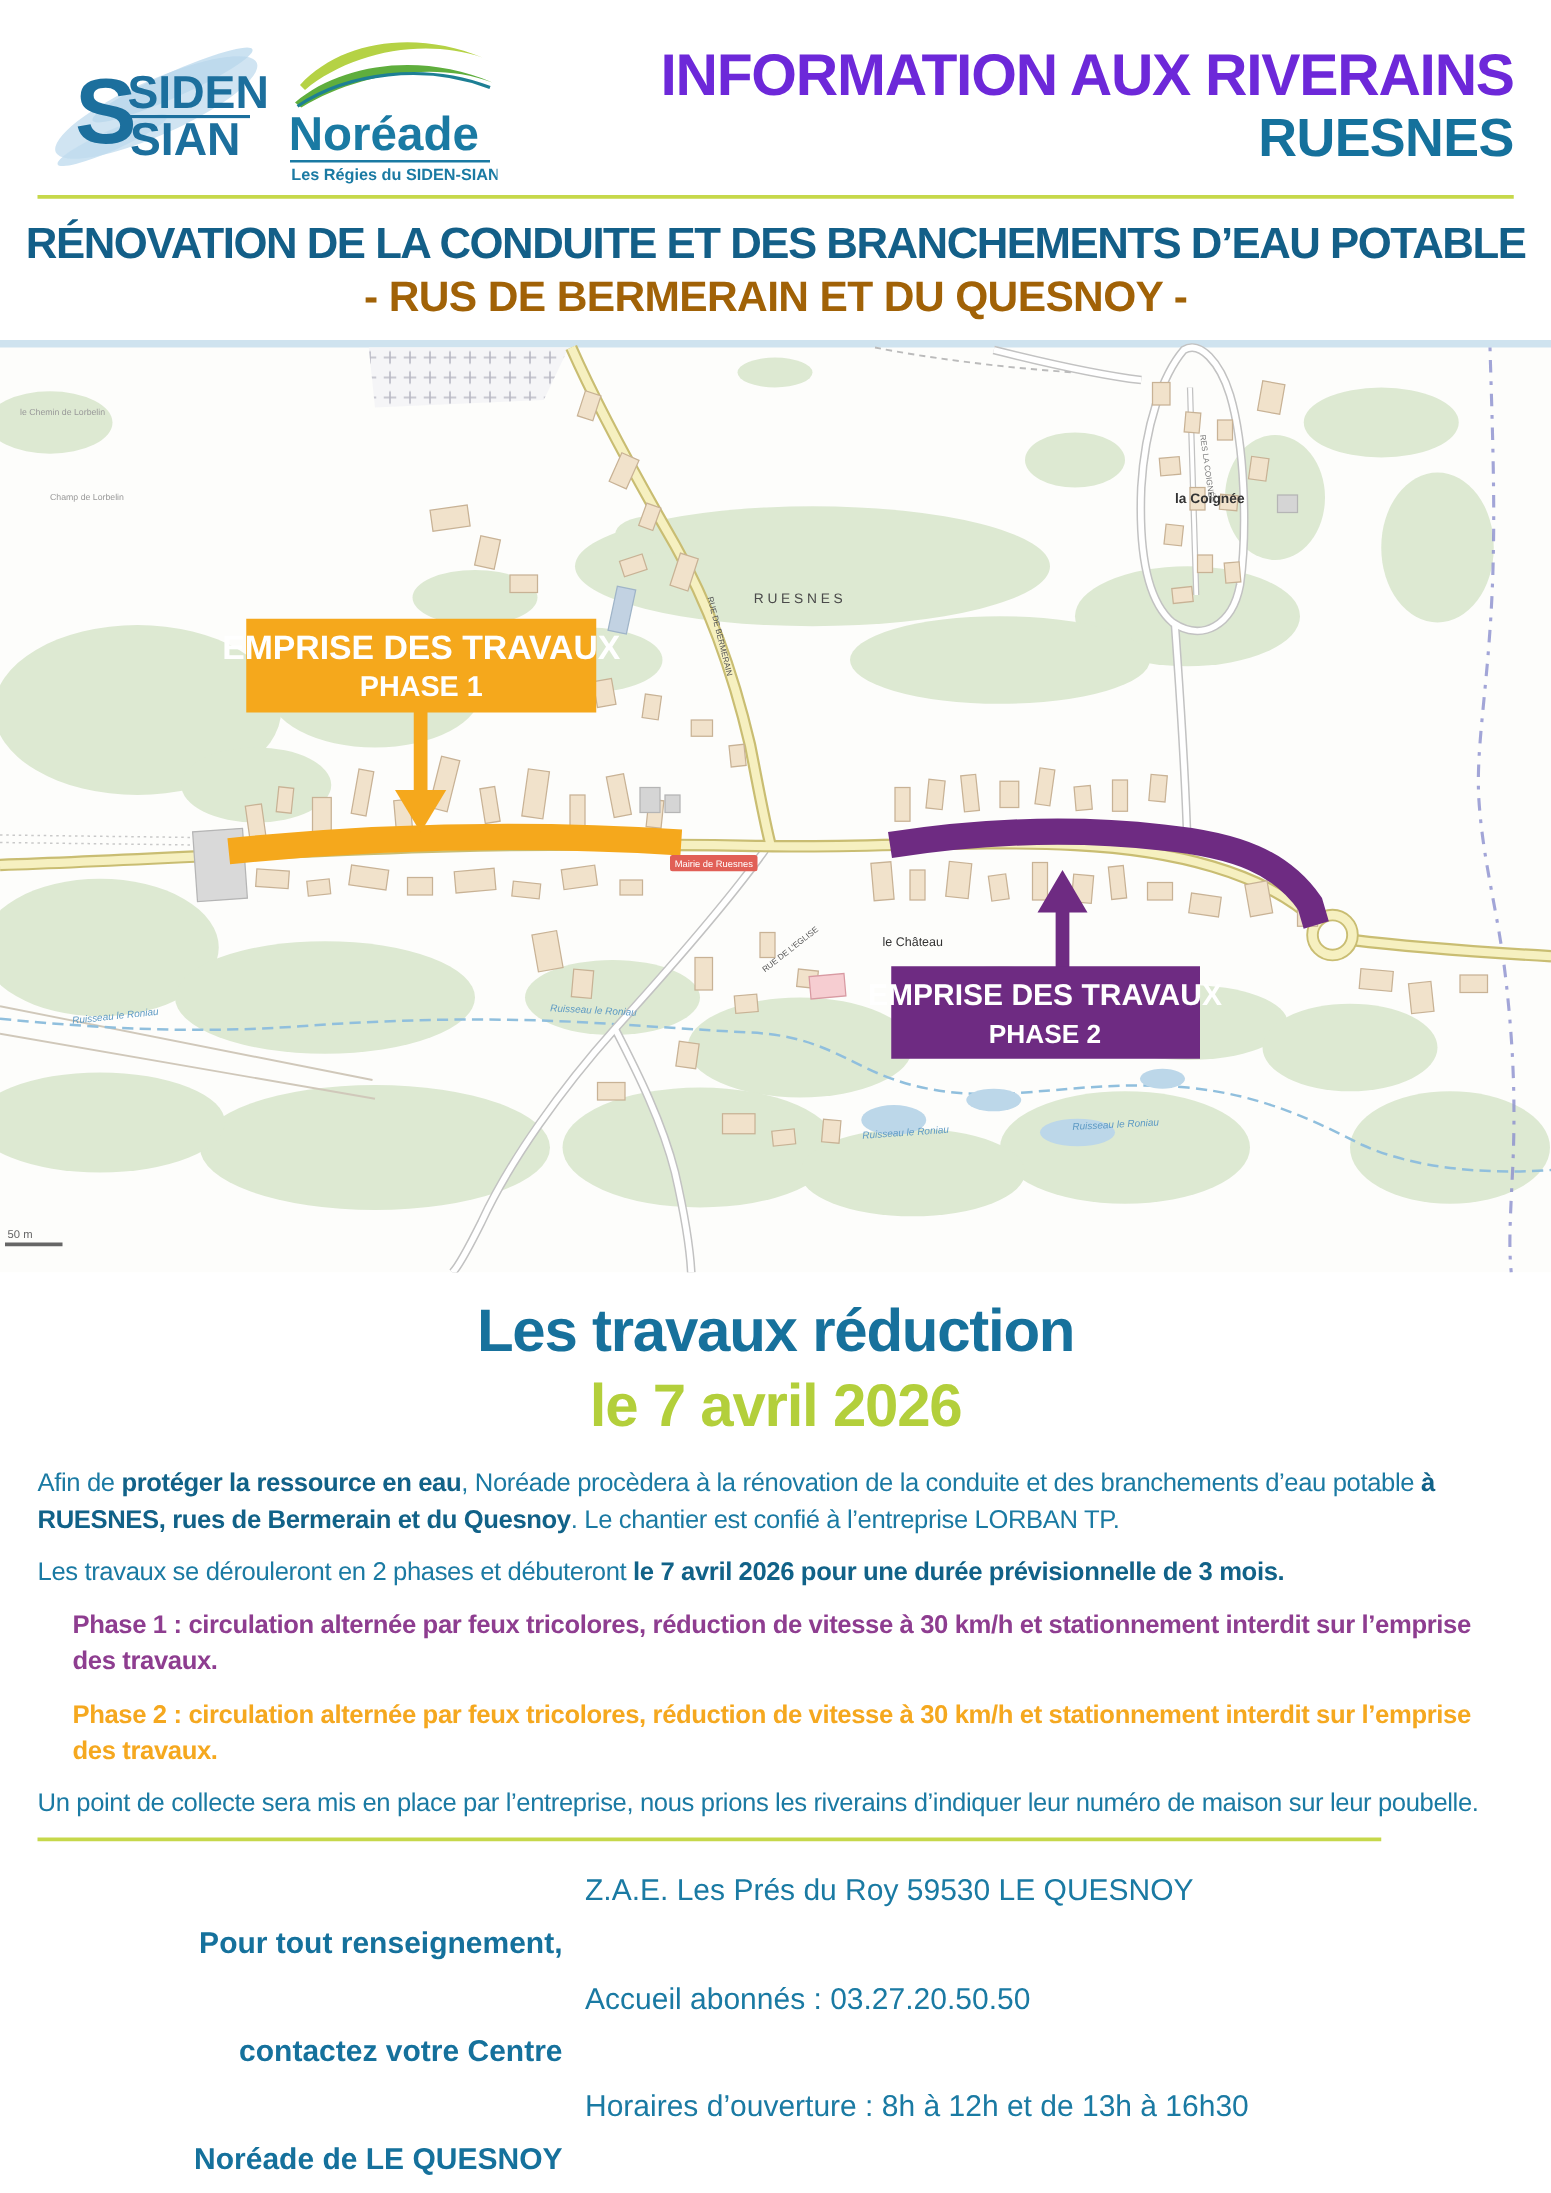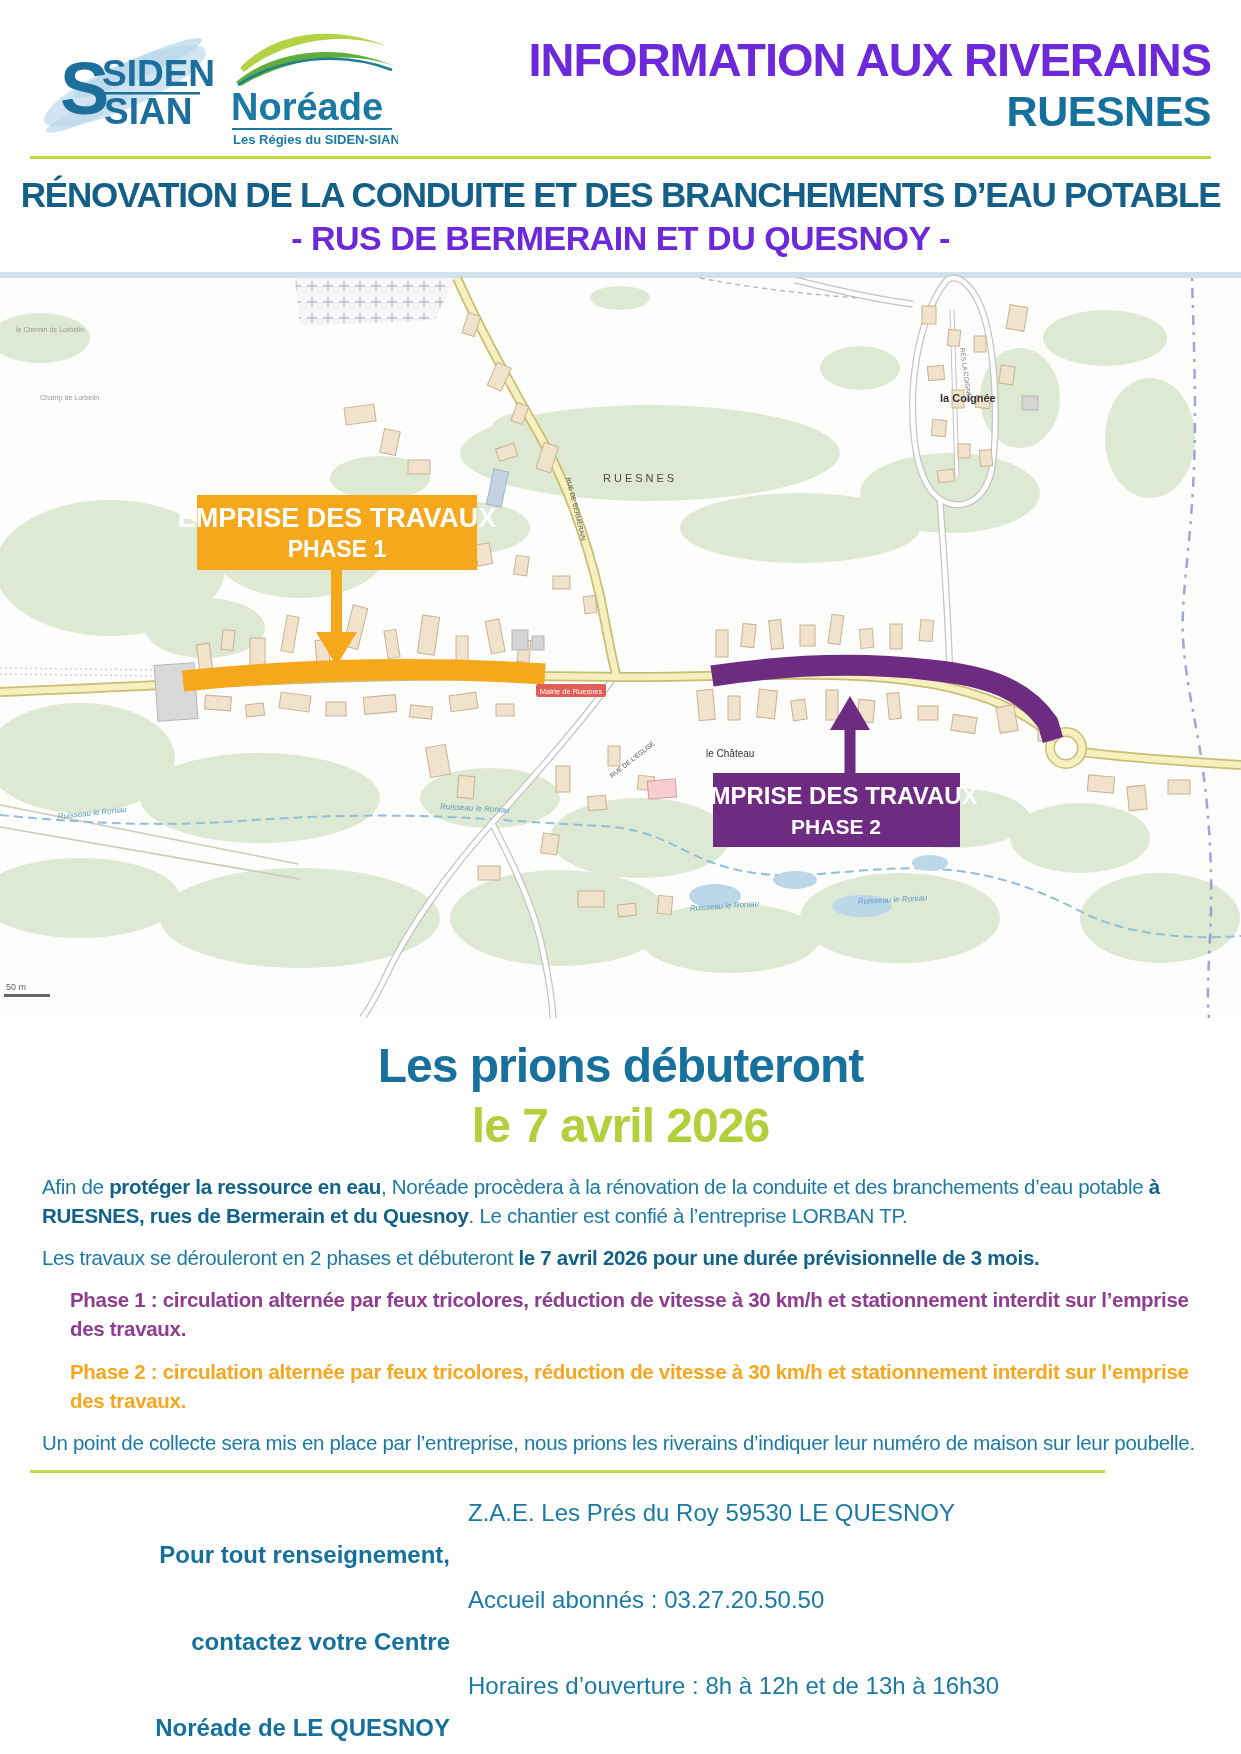--- a/index.html
+++ b/index.html
@@ -9,30 +9,30 @@
   .header{display:flex;align-items:flex-start;padding:16px 30px 0 30px;height:150px;box-sizing:border-box;}
   .logos{display:flex;align-items:flex-start;gap:8px;}
   .head-titles{margin-left:auto;text-align:right;margin-top:18px;line-height:1.12;}
   .head-line1{font-size:47px;font-weight:600;color:#6d28d9;letter-spacing:-1px;text-align:center;}
   .head-line2{font-size:43px;font-weight:800;color:#15719c;letter-spacing:-0.5px;}
   .rule{height:3px;background:#c6d84a;margin:6px 30px 0 30px;}
   
   .title-main{margin:16px 10px 0 10px;text-align:center;font-size:35px;font-weight:800;
               color:#135f88;letter-spacing:-1.2px;}
   .title-sub{margin:4px 10px 0 10px;text-align:center;font-size:34px;font-weight:800;
-             color:#6d28d9;letter-spacing:-0.5px;}
+             color:#a16207;letter-spacing:-0.5px;}
   
   .map-wrap{margin-top:14px;position:relative;width:1241px;height:746px;}
   
   .announce{text-align:center;margin:18px 0 14px 0;line-height:1.25;}
   .announce .l1{font-size:48px;font-weight:800;color:#17719c;letter-spacing:-1px;}
   .announce .l2{font-size:48px;font-weight:800;color:#b3cf3b;letter-spacing:-1px;}
   
   .bodytext{padding:2px 28px 0 30px;font-size:20.5px;line-height:1.42;letter-spacing:-0.3px;}
-  .bodytext p{margin:0 0 13px 12px;}
+  .bodytext p{margin:0 0 13px 0;}
   .bodytext b{color:#116288;}
   p.phase{padding-left:28px;font-weight:700;}
   p.phase1{color:#8e3d90;}
   p.phase2{color:#f5a81f;}
   
   .foot-rule{height:3px;background:#c6d84a;margin:10px 0 0 30px;width:1075px;}
   .footer{display:grid;grid-template-columns:420px 1fr;column-gap:18px;row-gap:16px;
           margin:26px 30px 0 30px;font-size:24px;line-height:1.2;}
   .footer .fl{font-weight:800;text-align:right;color:#15719c;margin-top:42px;}
   .footer .fr{color:#1a7aa3;}
@@ -312,21 +312,21 @@
         <g>
           <rect x="4" y="716" width="46" height="3" fill="#666666"></rect>
           <text x="6" y="712" font-size="9" fill="#666666">50 m</text>
         </g>
       </g>
     </g>
   </svg>
   </div>
 
   <div class="announce">
-    <div class="l1">Les prions débuteront</div>
+    <div class="l1">Les travaux réduction</div>
     <div class="l2">le 7 avril 2026</div>
   </div>
 
   <div class="bodytext">
     <p><span>Afin de </span><b>protéger la ressource en eau</b><span>, Noréade procèdera à la rénovation de la conduite et des branchements d’eau potable </span><b>à RUESNES, rues de Bermerain et du Quesnoy</b><span>. Le chantier est confié à l’entreprise LORBAN TP.</span></p>
     <p><span>Les travaux se dérouleront en 2 phases et débuteront </span><b>le 7 avril 2026 pour une durée prévisionnelle de 3 mois.</b></p>
     <p class="phase phase1">Phase 1 : circulation alternée par feux tricolores, réduction de vitesse à 30 km/h et stationnement interdit sur l’emprise des travaux.</p>
     <p class="phase phase2">Phase 2 : circulation alternée par feux tricolores, réduction de vitesse à 30 km/h et stationnement interdit sur l’emprise des travaux.</p>
     <p>Un point de collecte sera mis en place par l’entreprise, nous prions les riverains d’indiquer leur numéro de maison sur leur poubelle.</p>
   </div>

